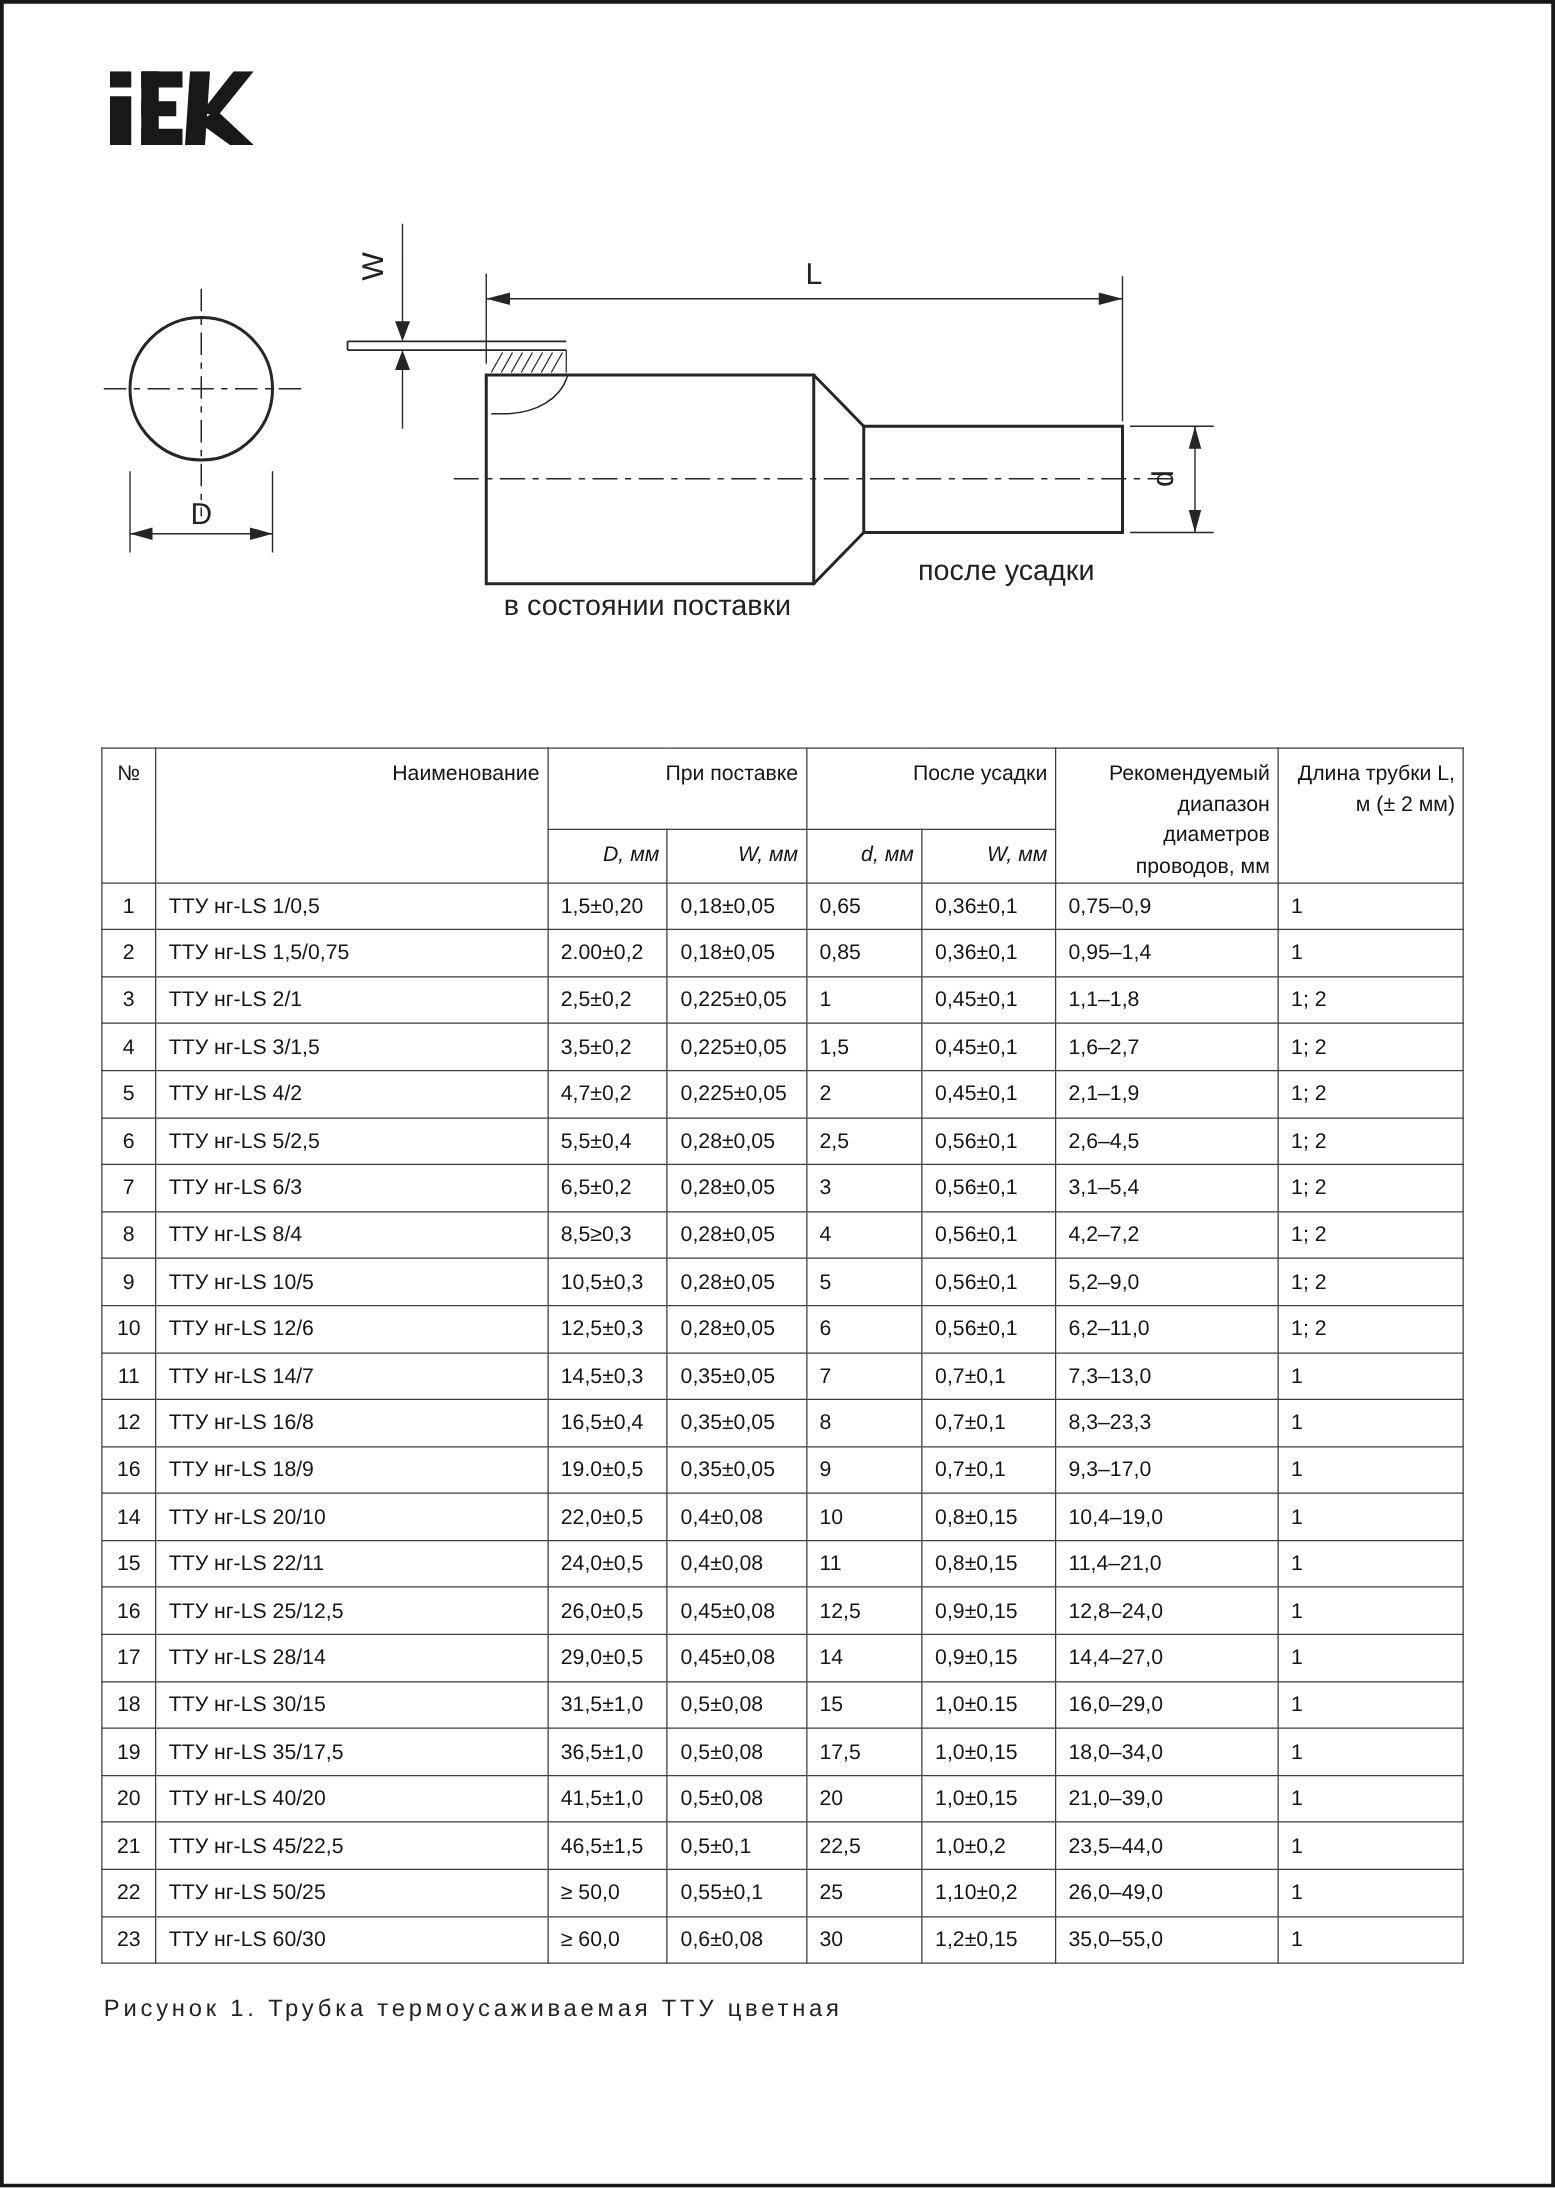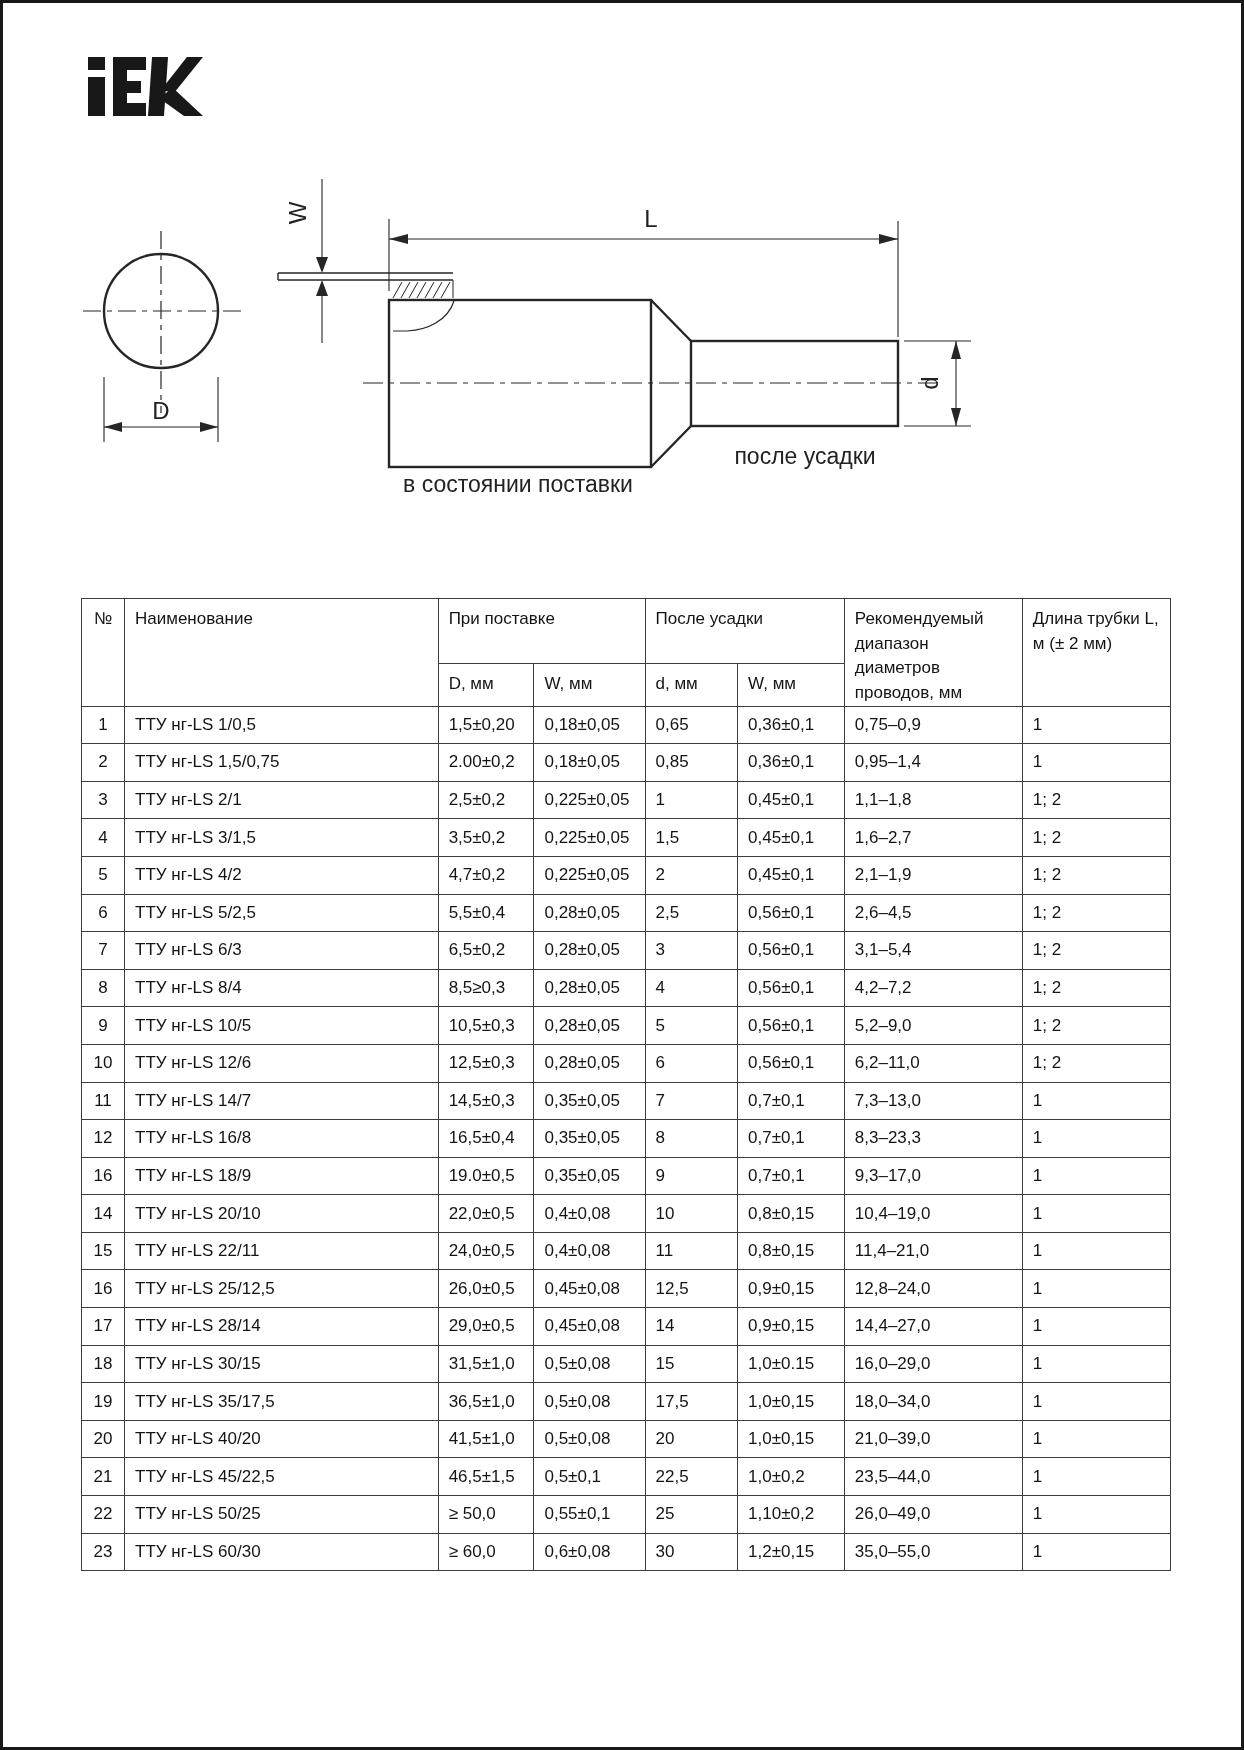--- a/index.html
+++ b/index.html
@@ -20,22 +20,22 @@
   table.spec{
     position:absolute;left:78px;top:595px;width:1090px;
     border-collapse:collapse;table-layout:fixed;
     font-size:17px;line-height:1.3;
   }
   table.spec th, table.spec td{
     border:1px solid #3d3d3d;
     font-weight:normal;text-align:left;color:#141414;
     padding:0 6px 0 10px;overflow:hidden;
   }
-  table.spec thead th{vertical-align:top;padding-top:8px;line-height:1.45;}
-  table.spec thead tr.sub th{height:34px;vertical-align:middle;padding-top:0;}
+  table.spec thead th{vertical-align:top;padding-top:8px;line-height:1.45;text-align:right;}
+  table.spec thead tr.sub th{height:34px;vertical-align:middle;padding-top:0;font-style:italic;}
   table.spec thead tr.grp th{height:44px;}
   table.spec tbody td{height:36.6px;vertical-align:middle;}
   table.spec .c-num{text-align:center;padding:0 2px;}
   table.spec thead th.h-num{text-align:center;padding-left:2px;padding-right:2px;}
 
   .caption{
     position:absolute;left:80px;top:1594px;
     font-size:19px;letter-spacing:0.16em;color:#222;white-space:nowrap;
   }
 </style>
@@ -364,14 +364,15 @@
     <td>≥ 60,0</td>
     <td>0,6±0,08</td>
     <td>30</td>
     <td>1,2±0,15</td>
     <td>35,0–55,0</td>
     <td>1</td>
   </tr>
       </tbody>
   </table>
 
+  <div class="caption">Рисунок 1. Трубка термоусаживаемая ТТУ цветная</div>
 
 </div>
 
 </body></html>

